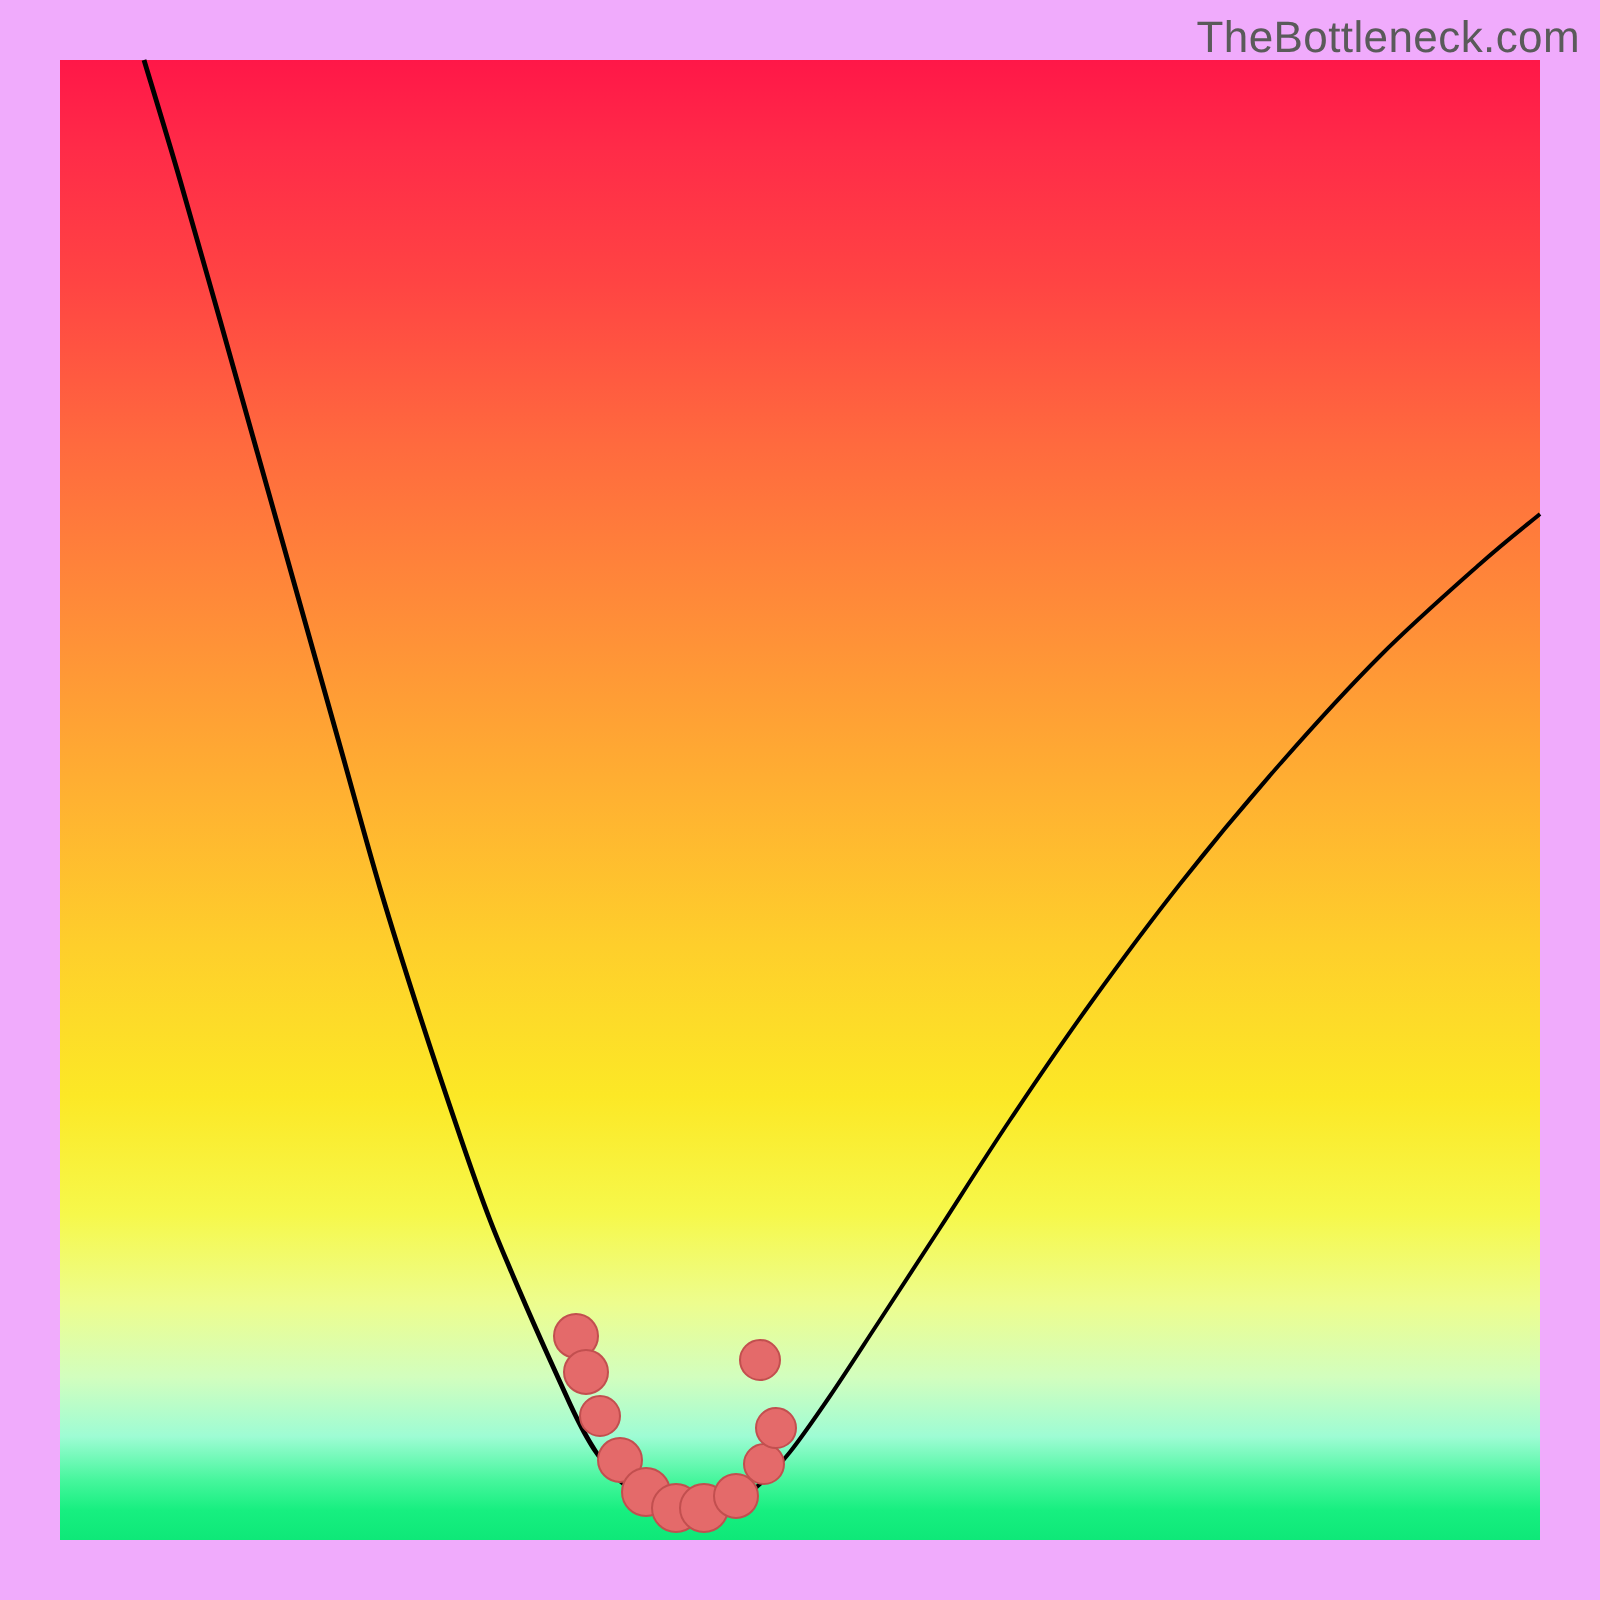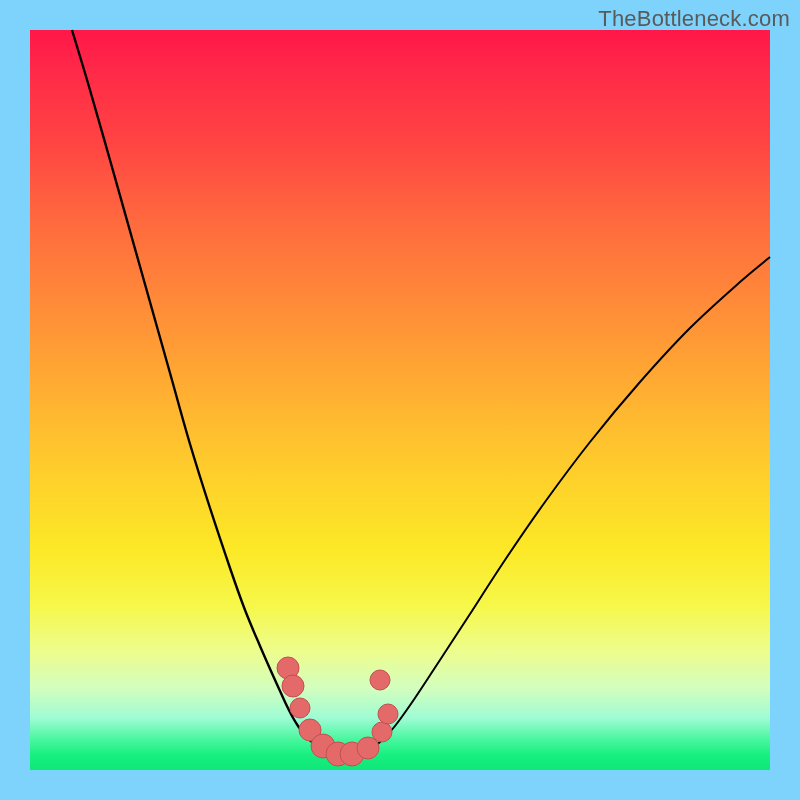--- a/index.html
+++ b/index.html
@@ -8,21 +8,21 @@
     width: 800px;
     height: 800px;
     background: #000000;
     overflow: hidden;
     font-family: Arial, Helvetica, sans-serif;
   }
   .stage {
     position: relative;
     width: 800px;
     height: 800px;
-    background: #7dd3fc;
+    background: #f0abfc;
   }
   .plot-area {
     position: absolute;
     left: 30px;
     top: 30px;
     width: 740px;
     height: 740px;
     background: linear-gradient(
       to bottom,
       #ff1748 0%,

